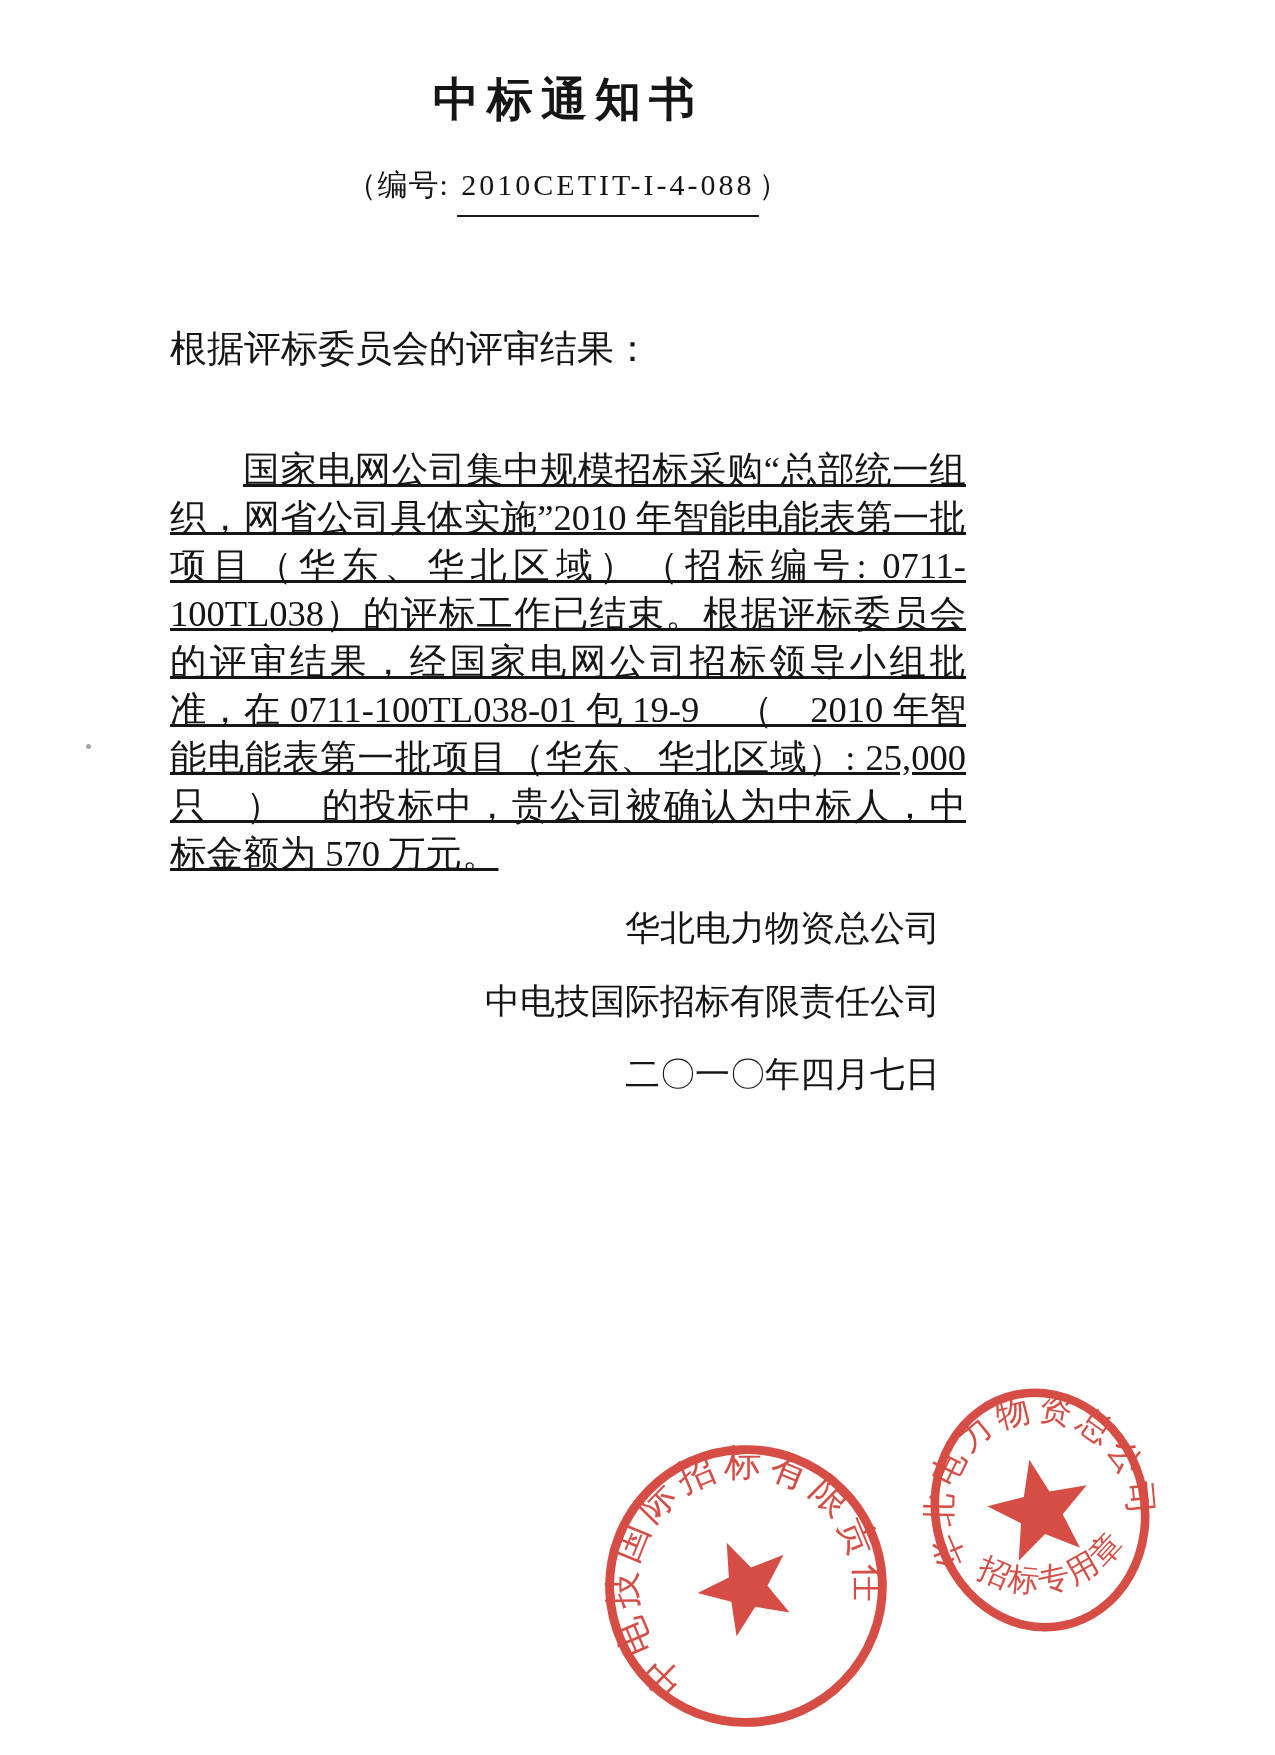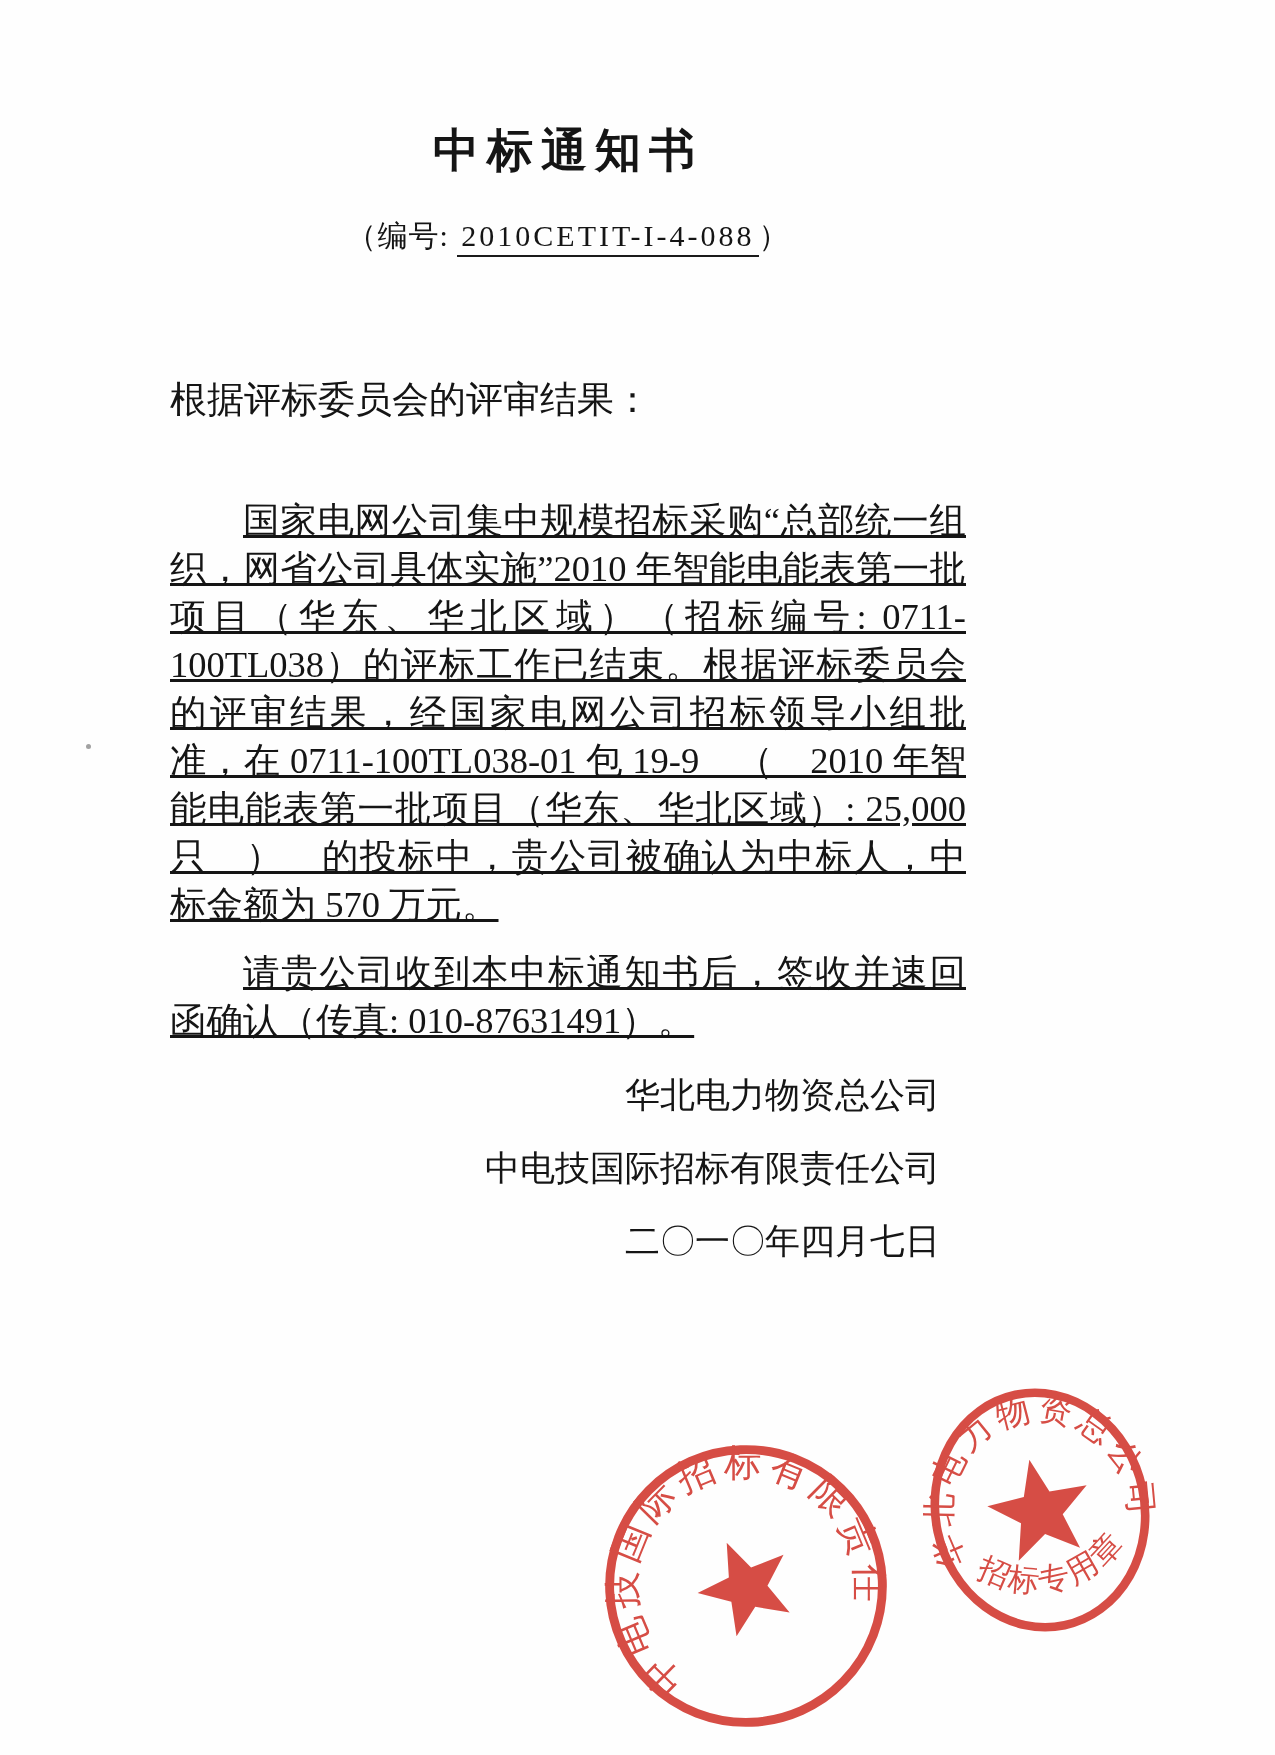--- a/index.html
+++ b/index.html
@@ -2,23 +2,23 @@
 <html><head>
 <meta charset="utf-8">
 <style>
   html,body{margin:0;padding:0;background:#e8e8e8;}
   .page{
     position:relative;width:1275px;height:1755px;margin:0 auto;
     background:#fefefe;overflow:hidden;
     font-family:"Liberation Serif","DejaVu Serif",serif;color:#151515;
   }
   .content{position:absolute;left:170px;top:0;width:796px;}
-  .doc-title{margin:120px 0 0 0;text-align:center;font-size:46px;font-weight:bold;letter-spacing:8px;}
+  .doc-title{margin:69px 0 0 0;text-align:center;font-size:46px;font-weight:bold;letter-spacing:8px;}
   .ref-line{margin-top:34px;text-align:center;font-size:30px;letter-spacing:1px;white-space:nowrap;}
-  .ref-number{border-bottom:2px solid #1a1a1a;padding:0 4px 3px 4px;letter-spacing:3px;}
+  .ref-number{border-bottom:2px solid #1a1a1a;padding:0 4px 14px 4px;letter-spacing:3px;}
   .addressee{margin-top:118px;font-size:37px;}
   .body-block{margin-top:72px;}
   .body-block p{font-size:36.5px;line-height:48px;margin:0;text-align:justify;text-indent:2em;text-decoration:underline;}
   .body-block p + p{margin-top:20px;}
   .signature{margin-top:14px;text-align:right;font-size:35px;line-height:73px;padding-right:26px;}
   .sig-line{white-space:nowrap;}
   .stamp{position:absolute;mix-blend-mode:multiply;opacity:.88;}
   .stamp-left{left:578px;top:1418px;width:336px;height:336px;}
   .stamp-right{left:918px;top:1378px;width:244px;height:264px;}
   .scan-speck{position:absolute;left:86px;top:744px;width:5px;height:5px;border-radius:50%;background:#555;opacity:.55;}
@@ -31,21 +31,20 @@
   <div class="content">
 
     <h1 class="doc-title">中标通知书</h1>
 
     <div class="ref-line"><span>（编号: </span><span class="ref-number">2010CETIT-I-4-088</span><span>）</span></div>
 
     <div class="addressee">根据评标委员会的评审结果：</div>
 
     <div class="body-block">
       <p>国家电网公司集中规模招标采购“总部统一组织，网省公司具体实施”2010 年智能电能表第一批项目（华东、华北区域）（招标编号: 0711-100TL038）的评标工作已结束。根据评标委员会的评审结果，经国家电网公司招标领导小组批准，在 0711-100TL038-01 包 19-9　（　2010 年智能电能表第一批项目（华东、华北区域）: 25,000 只　）　的投标中，贵公司被确认为中标人，中标金额为 570 万元。</p>
-      <p>请贵公司收到本中标通知书后，签收并速回函确认（传真: 010-87631491）。</p>
     </div>
 
     <div class="signature">
       <div class="sig-line">华北电力物资总公司</div>
       <div class="sig-line">中电技国际招标有限责任公司</div>
       <div class="sig-line">二〇一〇年四月七日</div>
     </div>
 
   </div>
 

